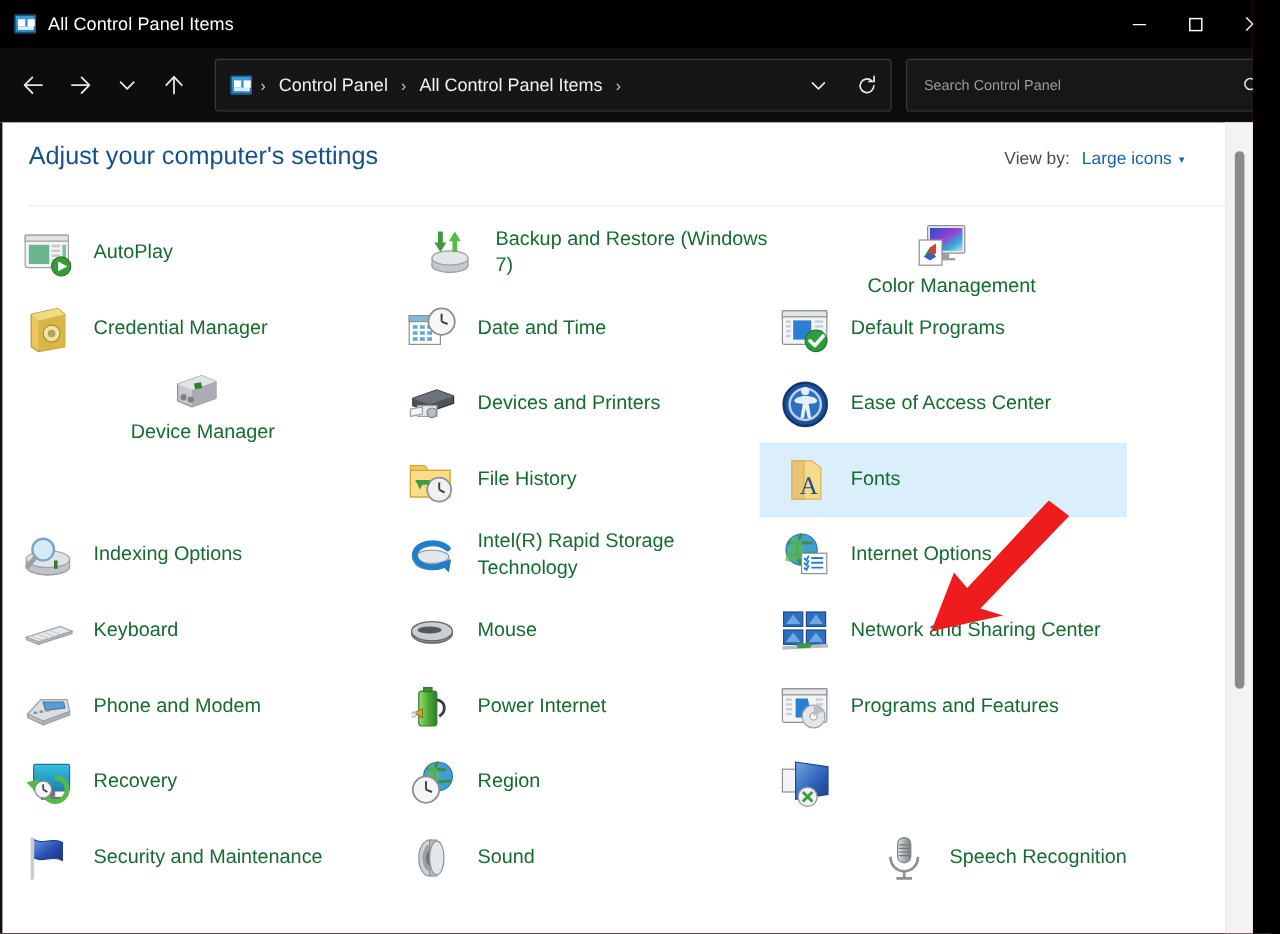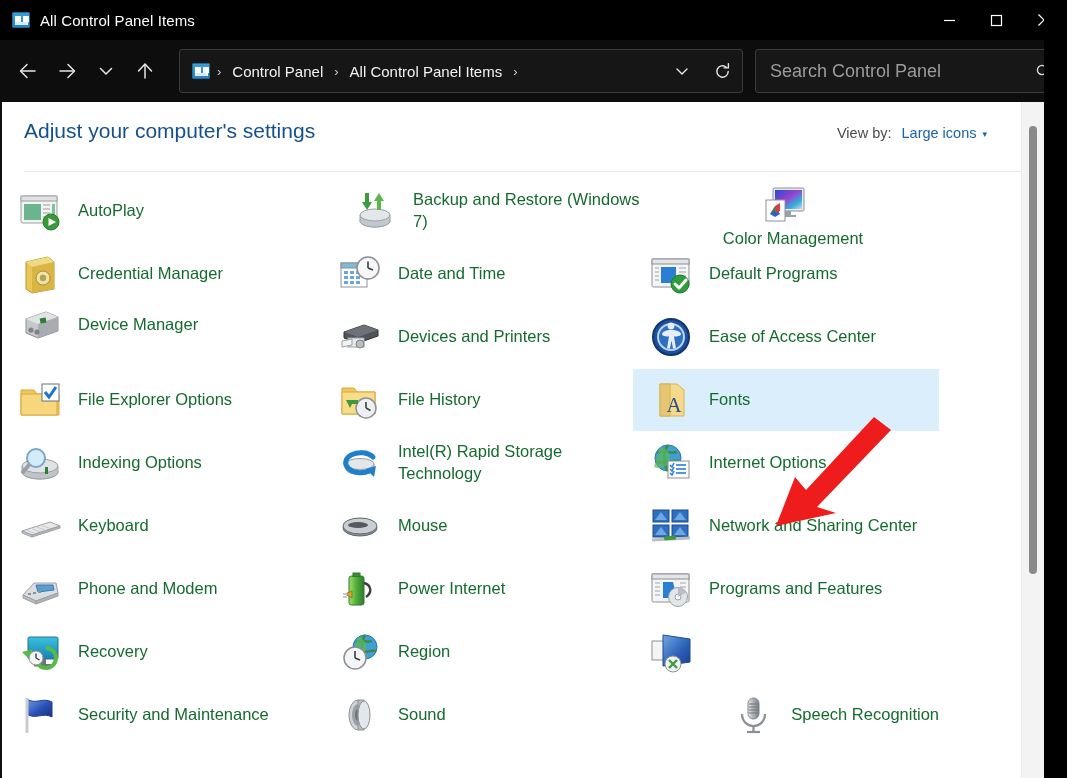--- a/index.html
+++ b/index.html
@@ -128,21 +128,21 @@
     margin-left: 12px;
     width: 312px; height: 44px;
     border: 1px solid #3b3b3b;
     background: #171717;
     border-radius: 3px;
     display: flex; align-items: center;
     flex: 0 0 auto;
   }
   .search-placeholder {
     margin-left: 14px;
-    color: #9b9b9b; font-size: 18px;
+    color: #9b9b9b; font-size: 12px;
     flex: 1 1 auto; white-space: nowrap;
   }
   .search-icon {
     margin-right: 14px;
     color: #e0e0e0;
     display: flex; align-items: center;
   }
 
   
   .content {
@@ -360,43 +360,32 @@
             <svg viewBox="0 0 48 48">
     <polygon points="10,12 32,7 38,12 38,39 16,43 10,39" fill="#e8c65a" stroke="#b9952f"></polygon>
     <polygon points="10,12 32,7 38,12 16,17" fill="#f1da84"></polygon>
     <polygon points="16,17 38,12 38,39 16,43" fill="#d9b546"></polygon>
     <circle cx="27" cy="28" r="7" fill="#f0e3a8" stroke="#a98e2c"></circle>
     <circle cx="27" cy="28" r="3.2" fill="#b5a05a"></circle>
   </svg>
           </span>
           <span class="cp-label">Credential Manager</span>
         </div>
-        <div class="cp-item" style="left: 0px; width: 320px; top: 114px;">
+        <div class="cp-item" style="left: 0px; width: 320px; top: 122px; flex-direction: column;">
           <span class="cp-icon">
             <svg viewBox="0 0 48 48">
     <polygon points="10,18 30,11 42,16 42,30 22,37 10,32" fill="#c6c8cb" stroke="#8d9094"></polygon>
     <polygon points="10,18 30,11 42,16 22,23" fill="#e1e3e6"></polygon>
     <polygon points="22,23 42,16 42,30 22,37" fill="#a9acb0"></polygon>
     <rect x="24" y="17" width="6" height="5" fill="#2e7d32" transform="rotate(-10 27 19)"></rect>
     <circle cx="15" cy="29" r="2.6" fill="#7e8286"></circle>
               <circle cx="21" cy="31" r="2.6" fill="#7e8286"></circle>
   </svg>
           </span>
           <span class="cp-label">Device Manager</span>
-        </div>
-        <div class="cp-item" style="left: 0px; width: 320px; top: 189px;">
-          <span class="cp-icon">
-            <svg viewBox="0 0 48 48">
-    <path d="M5 14h13l3 4h22v21H5z" fill="#f2c75c" stroke="#d6a83a"></path>
-    <path d="M5 18h36v21H5z" fill="#f7d77e" stroke="#d6a83a"></path>
-    <rect x="26" y="8" width="17" height="17" fill="#ffffff" stroke="#6d7278"></rect>
-    <polyline points="29,16 33,21 40,11" fill="none" stroke="#1a76c8" stroke-width="3"></polyline>
-  </svg>
-          </span>
-          <span class="cp-label">File Explorer Options</span>
         </div>
         <div class="cp-item" style="left: 0px; width: 320px; top: 252px;">
           <span class="cp-icon">
             <svg viewBox="0 0 48 48">
     <ellipse cx="24" cy="33" rx="18" ry="7" fill="#cfd3d7" stroke="#9ca0a5"></ellipse>
     <path d="M6 27v6c0 4 8 7 18 7s18-3 18-7v-6z" fill="#bfc4c9" stroke="#9ca0a5"></path>
     <ellipse cx="24" cy="27" rx="18" ry="7" fill="#dfe3e7" stroke="#9ca0a5"></ellipse>
     <circle cx="20" cy="19" r="9" fill="#d4ecfa" stroke="#7aa7c4" stroke-width="2"></circle>
     <line x1="13" y1="26" x2="7" y2="33" stroke="#9ca0a5" stroke-width="4" stroke-linecap="round"></line>
     <rect x="29" y="28" width="3" height="7" fill="#2e7d32"></rect>

